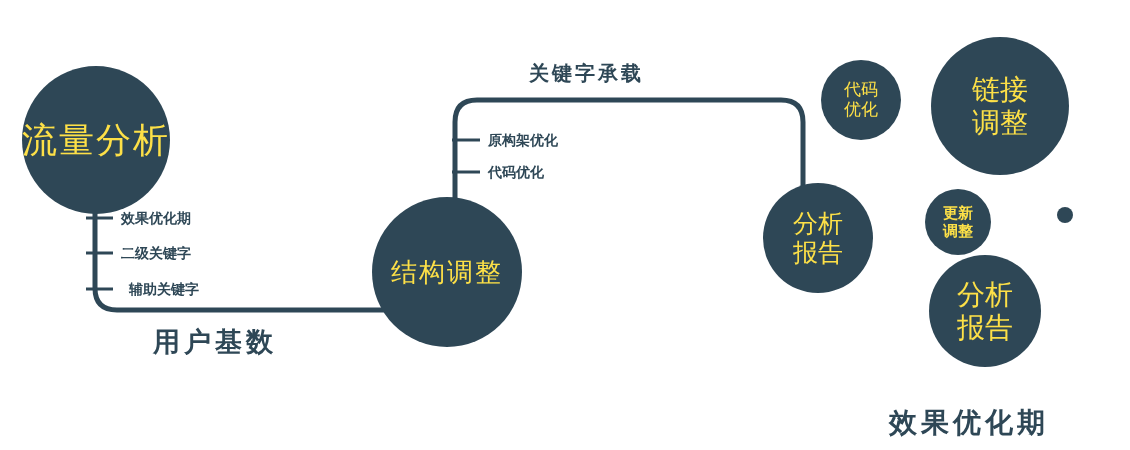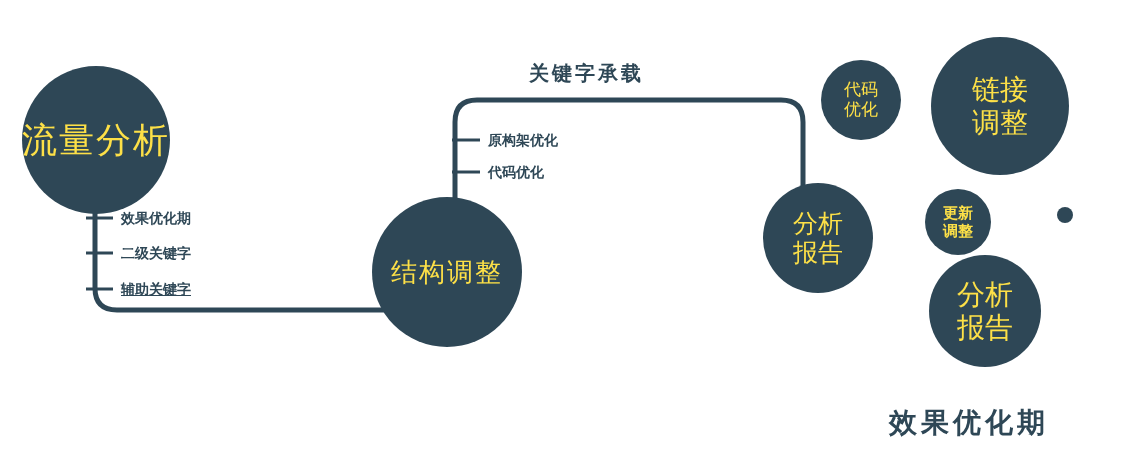--- a/index.html
+++ b/index.html
@@ -49,21 +49,21 @@
   .small-label {
     position:absolute;
     color:var(--primary,#2e4756);
     font-size:14px;
     font-weight:700;
     white-space:nowrap;
     line-height:18px;
   }
   .sl-top1 { left:121px; top:209px; }
   .sl-top2 { left:121px; top:244px; }
-  .sl-top3 { left:121px; top:280px;text-decoration:underline; }
+  .sl-top3 { left:129px; top:280px; }
   .sm-mid1 { left:488px; top:131px;text-align:center; }
   .sm-mid2 { left:488px; top:163px; }
 </style>
 </head>
 <body>
 
 <div class="canvas">
 
   <svg class="connectors" width="1130" height="450" viewBox="0 0 1130 450" aria-hidden="true">
     <path class="edge" d="M95,188 L95,288 Q95,310 117,310 L412,310"></path>
@@ -100,20 +100,21 @@
   </div>
 
   <div class="node node-dot"></div>
 
   <div class="node node-report wrap2">
     <span class="lbl">分析报告</span>
   </div>
 
   <div class="dark-label label-keyword-carry">关键字承载</div>
 
+  <div class="dark-label label-user-base">用户基数</div>
 
   <div class="dark-label label-footer">效果优化期</div>
 
   <div class="small-label sl-top1">效果优化期</div>
   <div class="small-label sl-top2">二级关键字</div>
   <div class="small-label sl-top3">辅助关键字</div>
   <div class="small-label sm-mid1">原构架优化</div>
   <div class="small-label sm-mid2">代码优化</div>
 
 </div>

